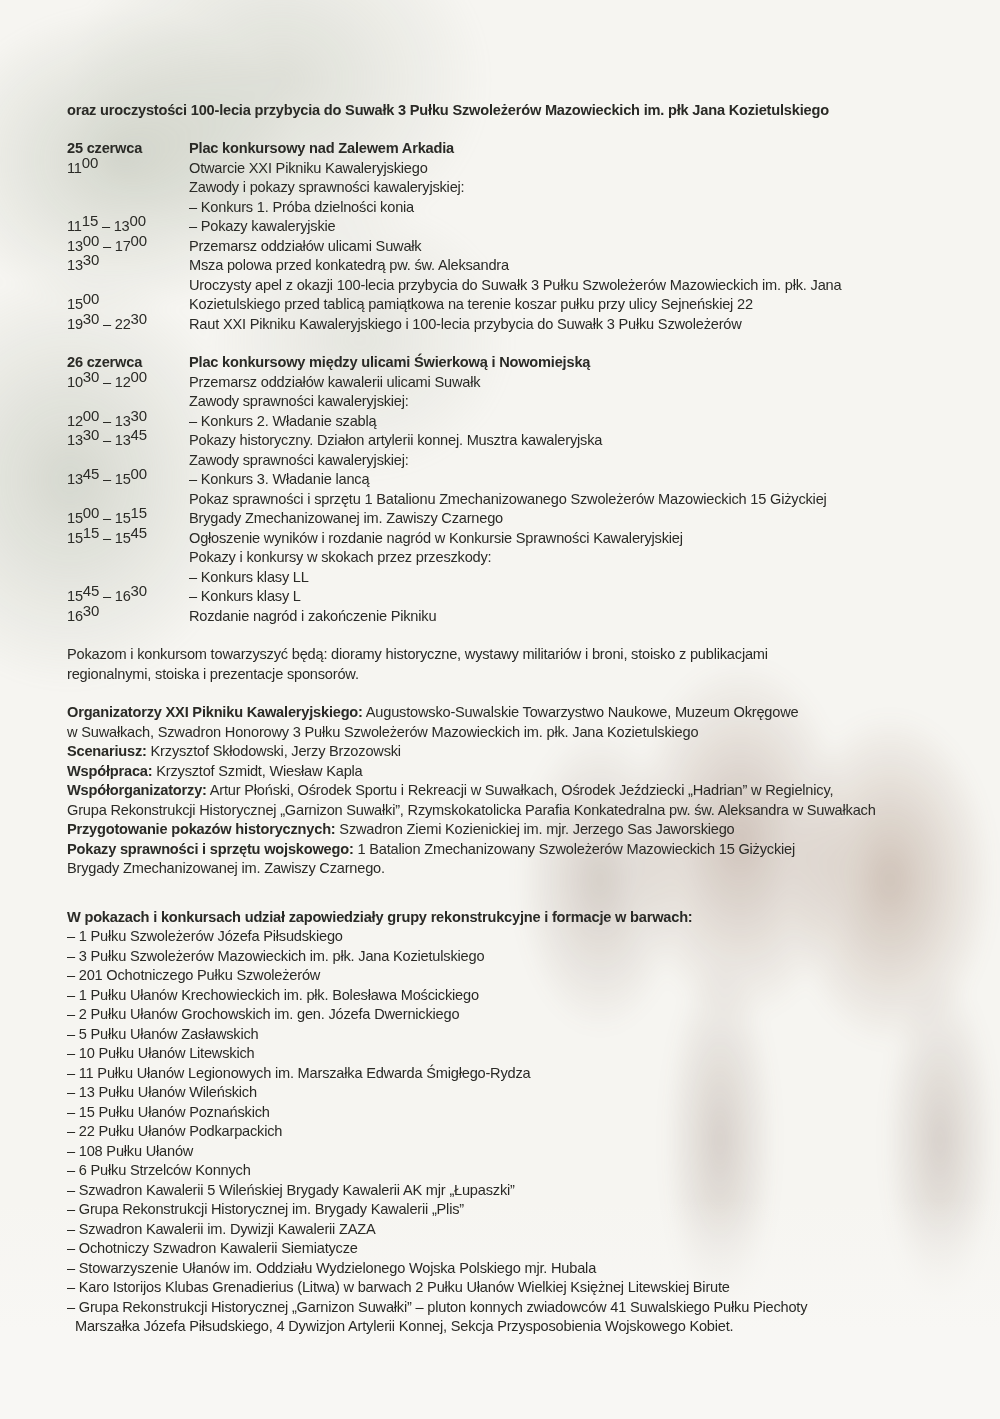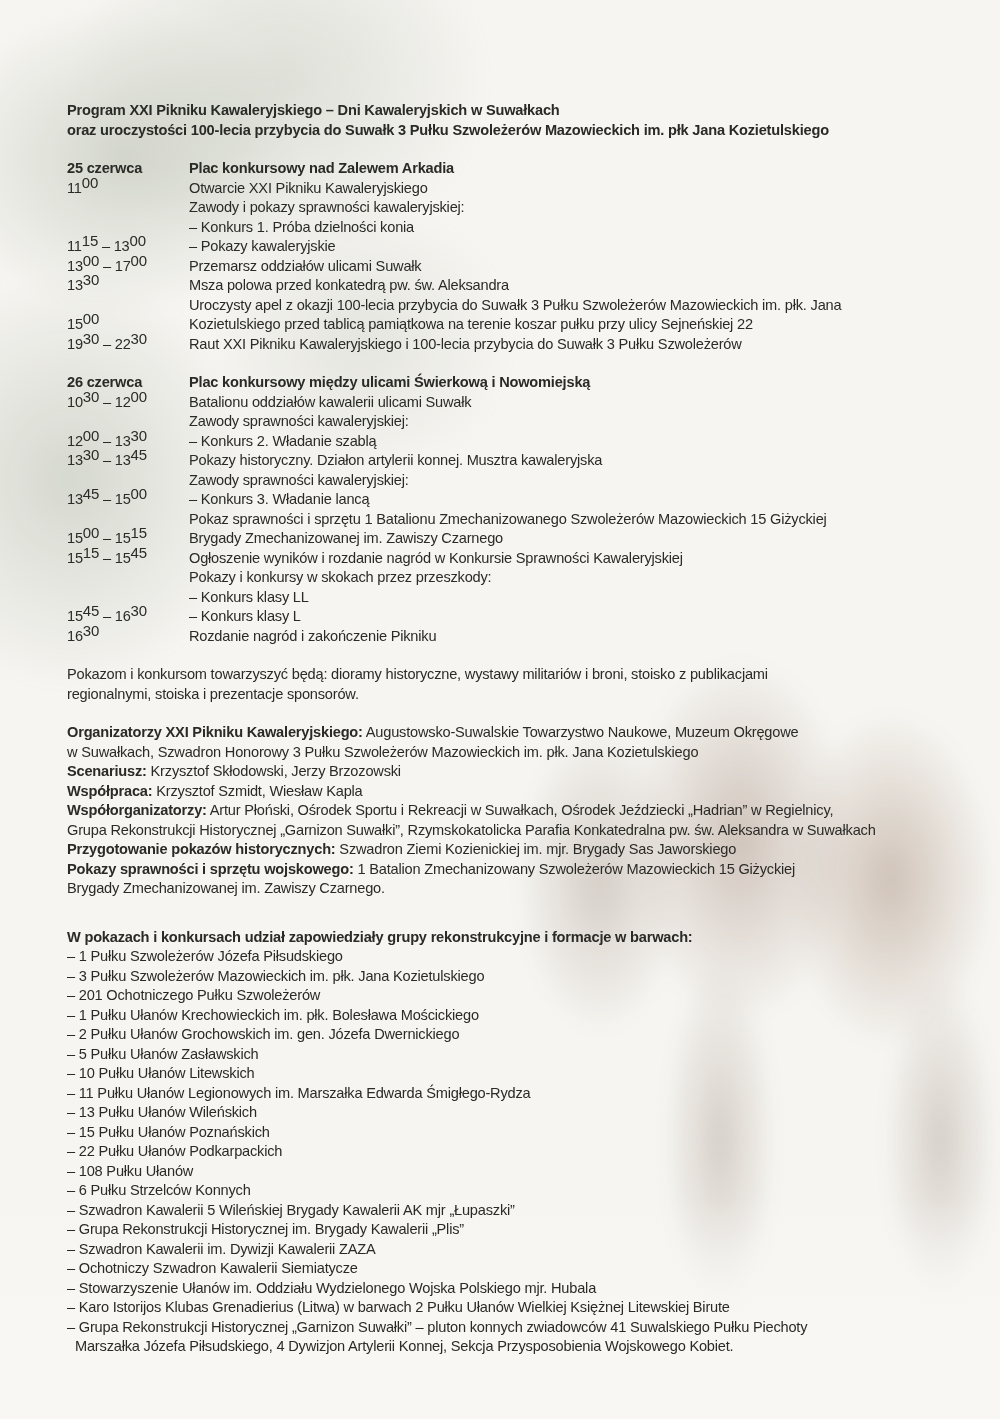--- a/index.html
+++ b/index.html
@@ -52,21 +52,20 @@
 <body>
 
 <div class="bg">
   <div class="tree"></div>
   <div class="horses"></div>
   <div class="ground"></div>
 </div>
 
 <div class="page">
   <div class="title">
-    <div>Program XXI Pikniku Kawaleryjskiego – Dni Kawaleryjskich w Suwałkach</div>
     <div>oraz uroczystości 100-lecia przybycia do Suwałk 3 Pułku Szwoleżerów Mazowieckich im. płk Jana Kozietulskiego</div>
   </div>
 
   <div id="days">
       <div class="day">
         <div class="row head">
           <div class="time">25 czerwca</div>
           <div class="desc">Plac konkursowy nad Zalewem Arkadia</div>
         </div>
         <div class="row">
@@ -110,21 +109,21 @@
         </div>
       </div>
       <div class="day">
         <div class="row head">
           <div class="time">26 czerwca</div>
           <div class="desc">Plac konkursowy między ulicami Świerkową i Nowomiejską</div>
         </div>
         <div class="row">
           <div class="time">10<sup>30</sup> – 12<sup>00</sup></div>
           <div class="desc">
-            <div>Batalionu oddziałów kawalerii ulicami Suwałk</div>
+            <div>Przemarsz oddziałów kawalerii ulicami Suwałk</div>
           </div>
         </div>
         <div class="row">
           <div class="time">12<sup>00</sup> – 13<sup>30</sup></div>
           <div class="desc">
             <div>Zawody sprawności kawaleryjskiej:</div>
             <div>– Konkurs 2. Władanie szablą</div>
           </div>
         </div>
         <div class="row">
@@ -184,21 +183,21 @@
         <div><b>Scenariusz:</b><span> Krzysztof Skłodowski, Jerzy Brzozowski</span></div>
       </div>
       <div>
         <div><b>Współpraca:</b><span> Krzysztof Szmidt, Wiesław Kapla</span></div>
       </div>
       <div>
         <div><b>Współorganizatorzy:</b><span> Artur Płoński, Ośrodek Sportu i Rekreacji w Suwałkach, Ośrodek Jeździecki „Hadrian” w Regielnicy,</span></div>
         <div>Grupa Rekonstrukcji Historycznej „Garnizon Suwałki”, Rzymskokatolicka Parafia Konkatedralna pw. św. Aleksandra w Suwałkach</div>
       </div>
       <div>
-        <div><b>Przygotowanie pokazów historycznych:</b><span> Szwadron Ziemi Kozienickiej im. mjr. Brygady Sas Jaworskiego</span></div>
+        <div><b>Przygotowanie pokazów historycznych:</b><span> Szwadron Ziemi Kozienickiej im. mjr. Jerzego Sas Jaworskiego</span></div>
       </div>
       <div>
         <div><b>Pokazy sprawności i sprzętu wojskowego:</b><span> 1 Batalion Zmechanizowany Szwoleżerów Mazowieckich 15 Giżyckiej</span></div>
         <div>Brygady Zmechanizowanej im. Zawiszy Czarnego.</div>
       </div>
     </div>
 
   <div class="groups">
     <div class="groups-title">W pokazach i konkursach udział zapowiedziały grupy rekonstrukcyjne i formacje w barwach:</div>
     <div id="group-items">

